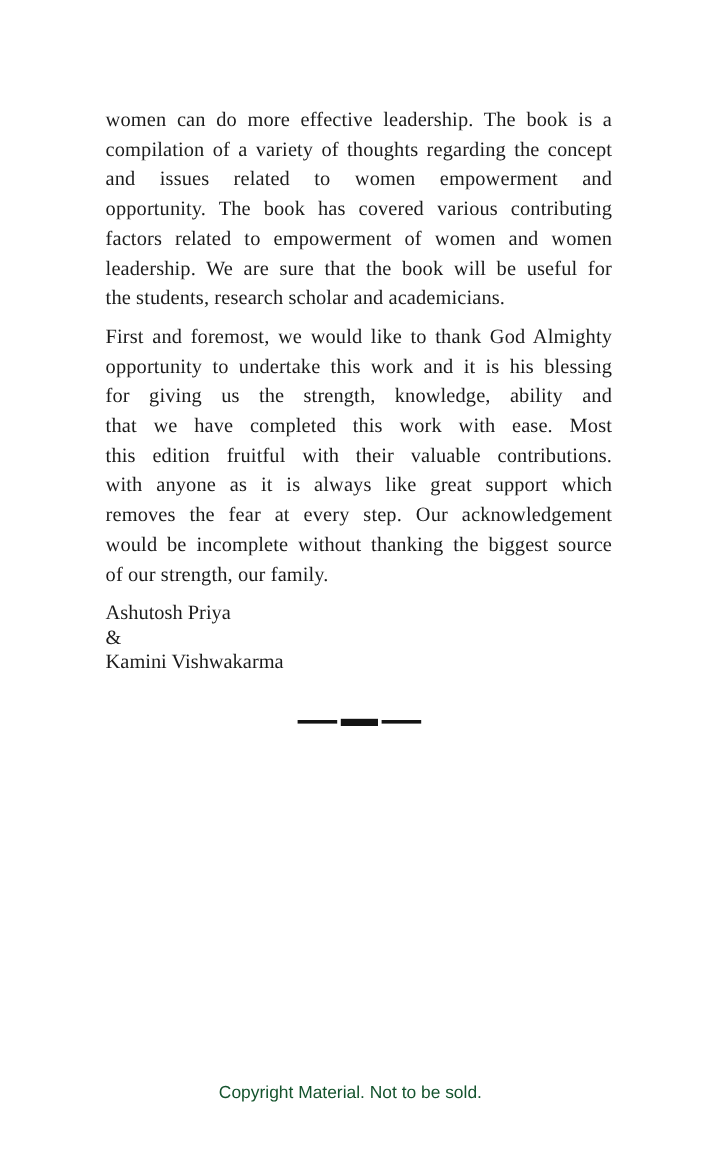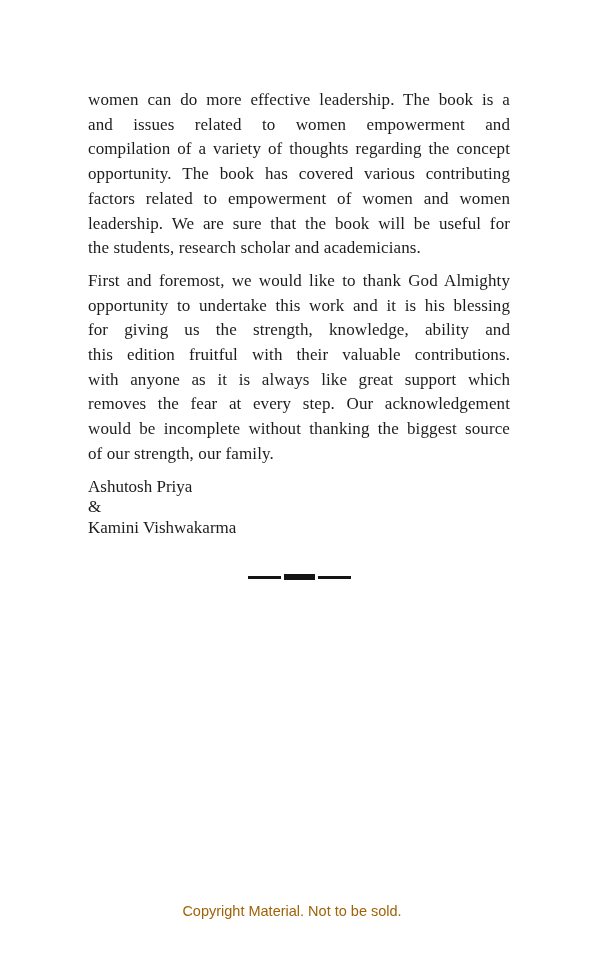--- a/index.html
+++ b/index.html
@@ -58,44 +58,45 @@
   .dash.thick { width: 31px; height: 6px; }
   .footer {
     position: absolute;
     left: 0;
     right: 16px;
     top: 902px;
     text-align: center;
     font-family: "Liberation Sans", sans-serif;
     font-size: 14.5px;
     line-height: 18px;
-    color: #a16207;
+    color: #14532d;
   }
 </style>
 </head>
 <body>
 
 <div class="page">
 
   <div class="text-column">
 
     <div class="paragraph">
       <div class="line">women can do more effective leadership. The book is a</div>
+      <div class="line">compilation of a variety of thoughts regarding the concept</div>
       <div class="line">and issues related to women empowerment and</div>
-      <div class="line">compilation of a variety of thoughts regarding the concept</div>
       <div class="line">opportunity. The book has covered various contributing</div>
       <div class="line">factors related to empowerment of women and women</div>
       <div class="line">leadership. We are sure that the book will be useful for</div>
       <div class="line last">the students, research scholar and academicians.</div>
     </div>
 
     <div class="paragraph">
       <div class="line">First and foremost, we would like to thank God Almighty</div>
       <div class="line">opportunity to undertake this work and it is his blessing</div>
       <div class="line">for giving us the strength, knowledge, ability and</div>
+      <div class="line">that we have completed this work with ease. Most</div>
       <div class="line">this edition fruitful with their valuable contributions.</div>
       <div class="line">with anyone as it is always like great support which</div>
       <div class="line">removes the fear at every step. Our acknowledgement</div>
       <div class="line">would be incomplete without thanking the biggest source</div>
       <div class="line last">of our strength, our family.</div>
     </div>
 
     <div class="signature">
       <div class="sig-name">Ashutosh Priya</div>
       <div class="sig-amp">&amp;</div>

